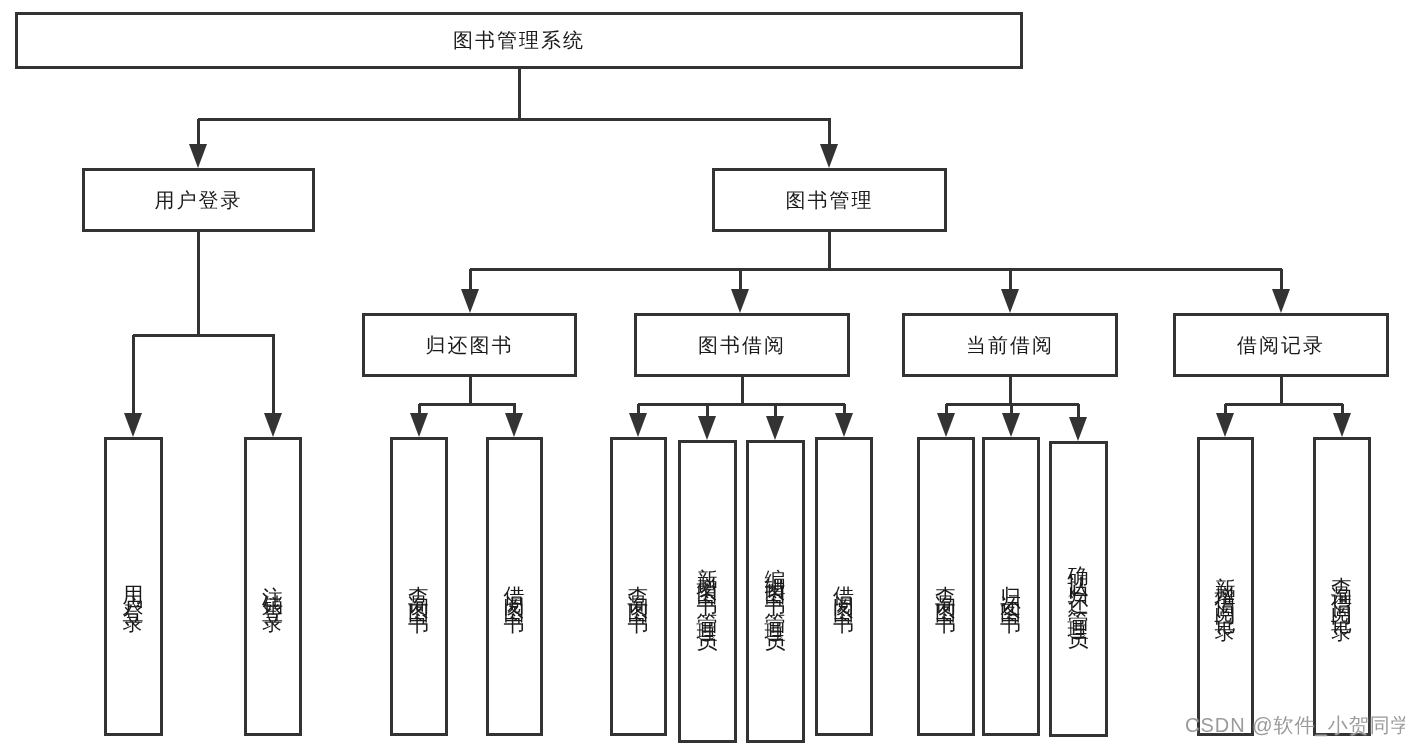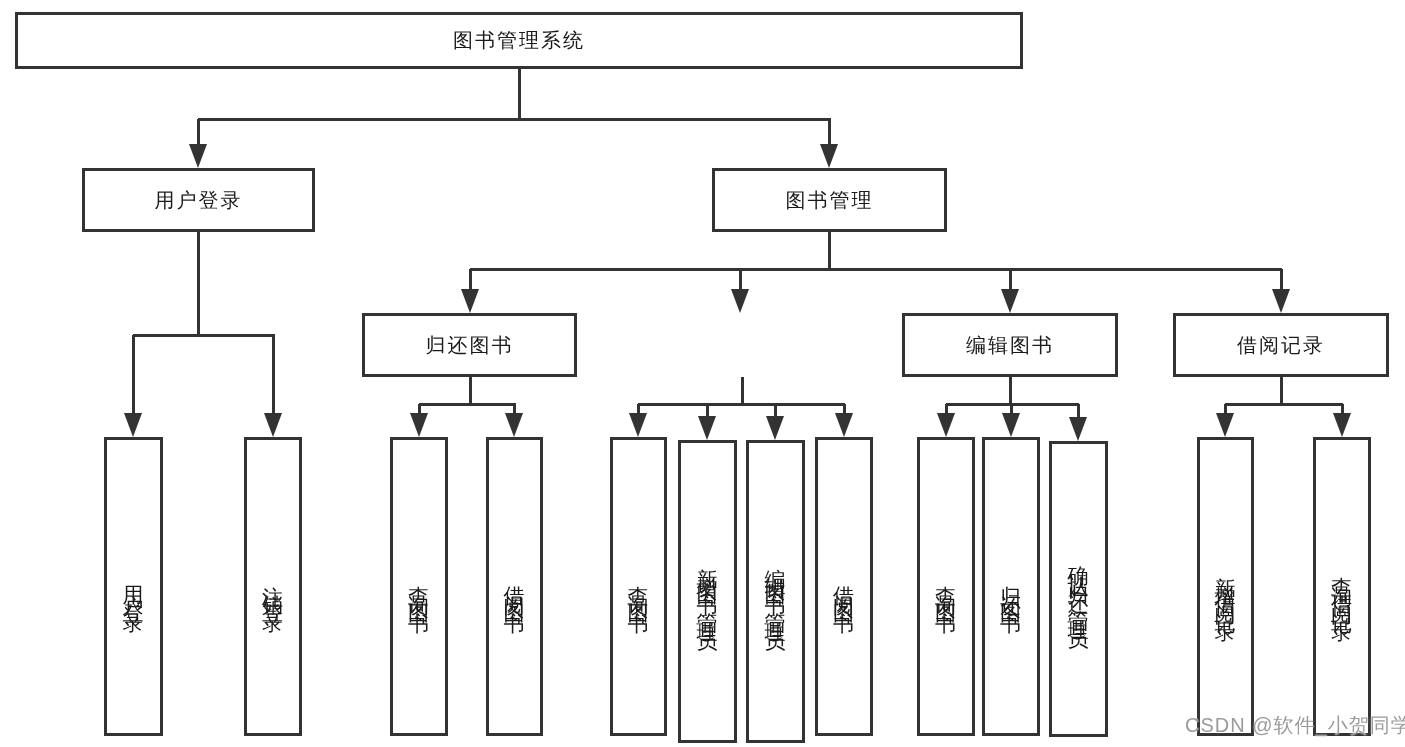--- a/index.html
+++ b/index.html
@@ -71,22 +71,25 @@
     </div>
     <div class="node" style="left: 82px; top: 168px; width: 233px; height: 64px;">
       <span class="lbl">用户登录</span>
     </div>
     <div class="node" style="left: 712px; top: 168px; width: 235px; height: 64px;">
       <span class="lbl">图书管理</span>
     </div>
     <div class="node" style="left: 362px; top: 313px; width: 215px; height: 64px;">
       <span class="lbl">归还图书</span>
     </div>
+    <div class="node" style="left: 634px; top: 313px; width: 216px; height: 64px;">
+      <span class="lbl">图书借阅</span>
+    </div>
     <div class="node" style="left: 902px; top: 313px; width: 216px; height: 64px;">
-      <span class="lbl">编辑图书</span>
+      <span class="lbl">当前借阅</span>
     </div>
     <div class="node" style="left: 1173px; top: 313px; width: 216px; height: 64px;">
       <span class="lbl">借阅记录</span>
     </div>
     <div class="node vert" style="left: 104px; top: 437px; width: 59px; height: 299px;">
       <span class="lbl">用户登录</span>
     </div>
     <div class="node vert" style="left: 244px; top: 437px; width: 58px; height: 299px;">
       <span class="lbl">注销登录</span>
     </div>

